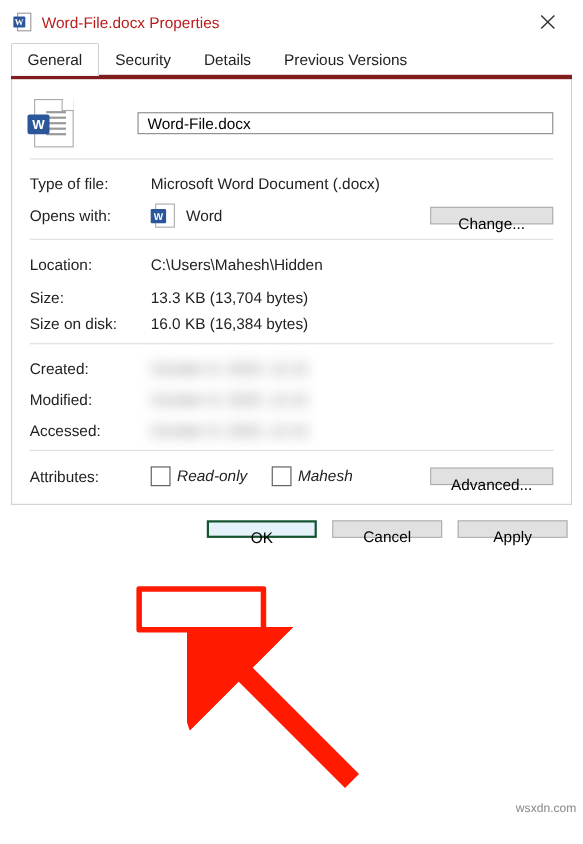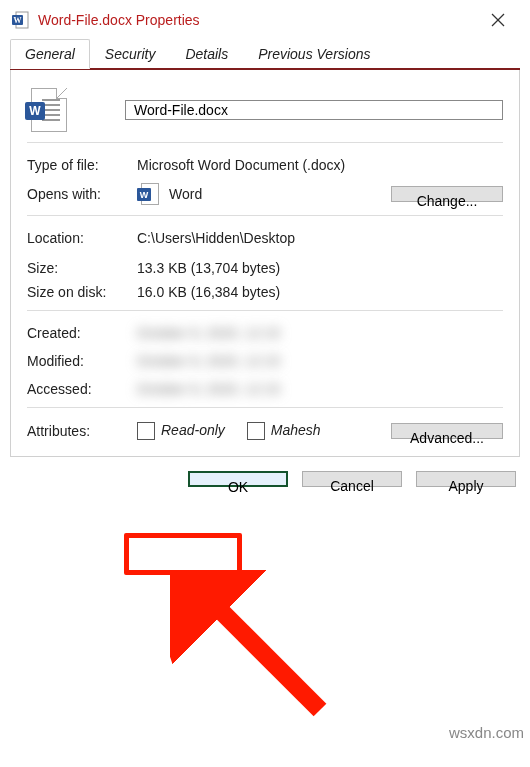--- a/index.html
+++ b/index.html
@@ -24,23 +24,22 @@
     display: flex; align-items: center; justify-content: center;
   }
   .titlebar .title { font-size: 14px; color: #b91c1c; flex: 1; }
   .titlebar .close {
     width: 40px; height: 30px; display: flex; align-items: center; justify-content: center;
     font-size: 17px; color: #333;
   }
   .tabs {
     display: flex;
     margin: 0 10px;
-    border-bottom: 2px solid #7f1d1d;
+    border-bottom: 4px solid #7f1d1d;
     position: relative;
-    font-style: italic;
   }
   .tab {
     padding: 6px 14px 6px 14px;
     font-size: 14px;
     color: #222;
     border: 1px solid transparent;
     position: relative;
     top: 1px;
     cursor: default;
   }
@@ -112,21 +111,21 @@
   .btn.primary { border: 2px solid #14532d; background: #e5f1fb; }
   .highlight-box {
     position: absolute;
     border: 5px solid #ff1a00;
     border-radius: 2px;
     pointer-events: none;
   }
   .arrow-svg { position: absolute; pointer-events: none; }
   .watermark {
     position: absolute; right: 6px; bottom: 26px;
-    font-size: 15px; color: #888;
+    font-size: 11px; color: #888;
   }
 </style>
 </head>
 <body>
 
 <div class="window">
 
   <div class="titlebar">
     <span class="app-icon">
       <svg width="18" height="18" viewBox="0 0 18 18">
@@ -186,21 +185,21 @@
         <span>Word</span>
         <span style="flex:1"></span>
         <button class="btn small">Change...</button>
       </div>
     </div>
 
     <hr class="hr">
 
     <div class="row">
       <div class="label-col">Location:</div>
-      <div class="val-col">C:\Users\Hidden\Desktop</div>
+      <div class="val-col">C:\Users\Mahesh\Hidden</div>
     </div>
     <div class="row" style="margin-top:14px;">
       <div class="label-col">Size:</div>
       <div class="val-col">13.3 KB (13,704 bytes)</div>
     </div>
     <div class="row" style="">
       <div class="label-col">Size on disk:</div>
       <div class="val-col">16.0 KB (16,384 bytes)</div>
     </div>
 

